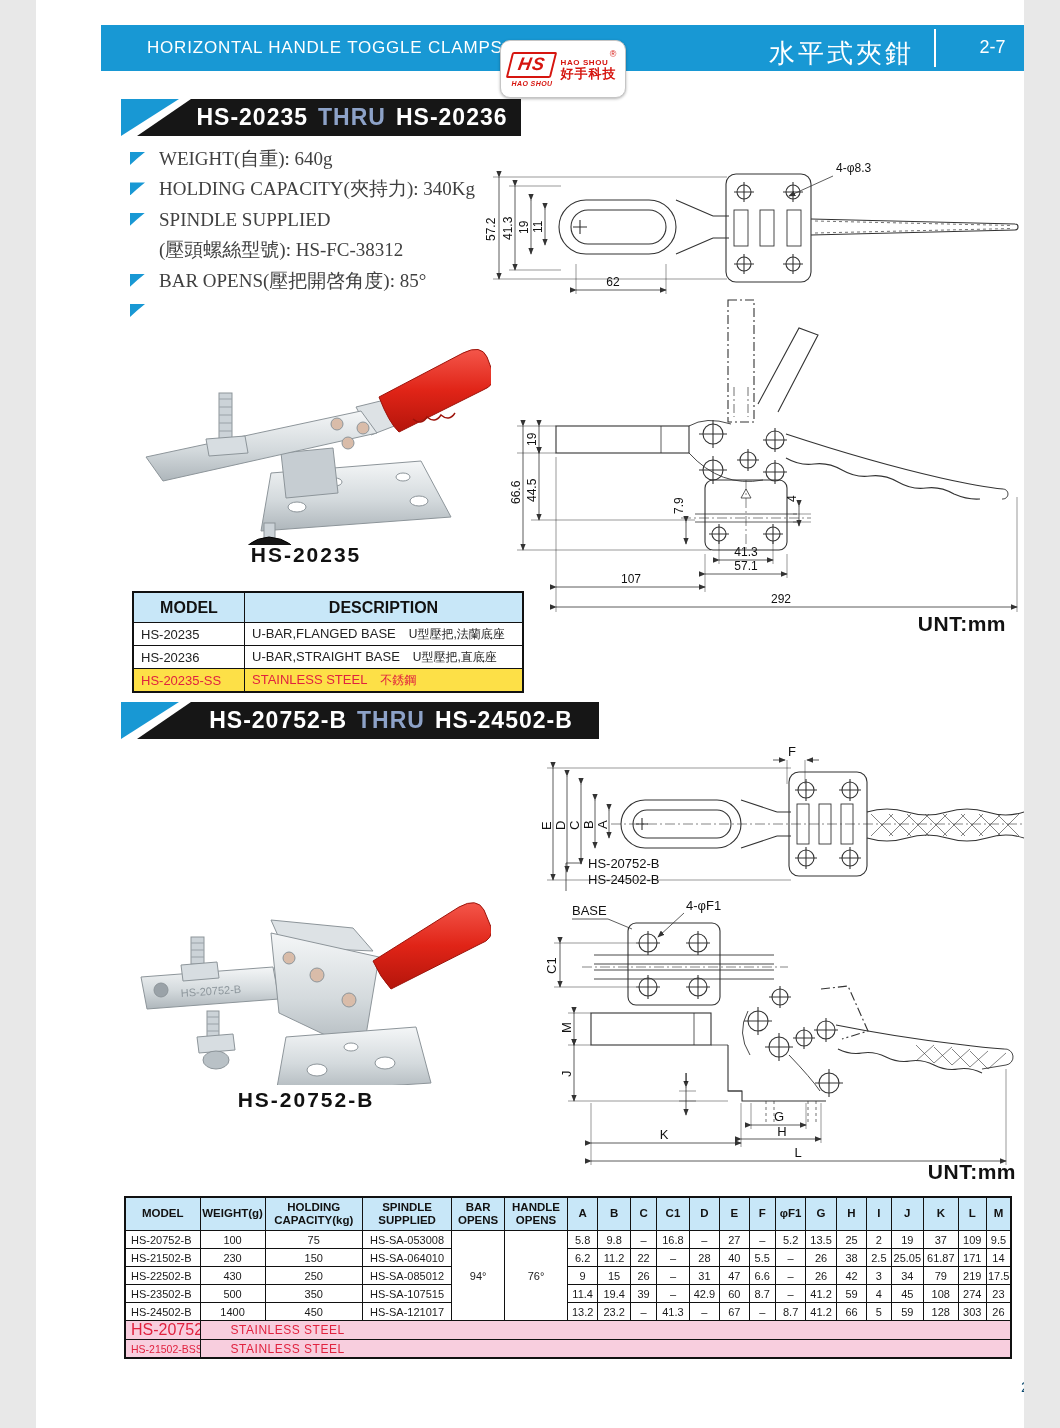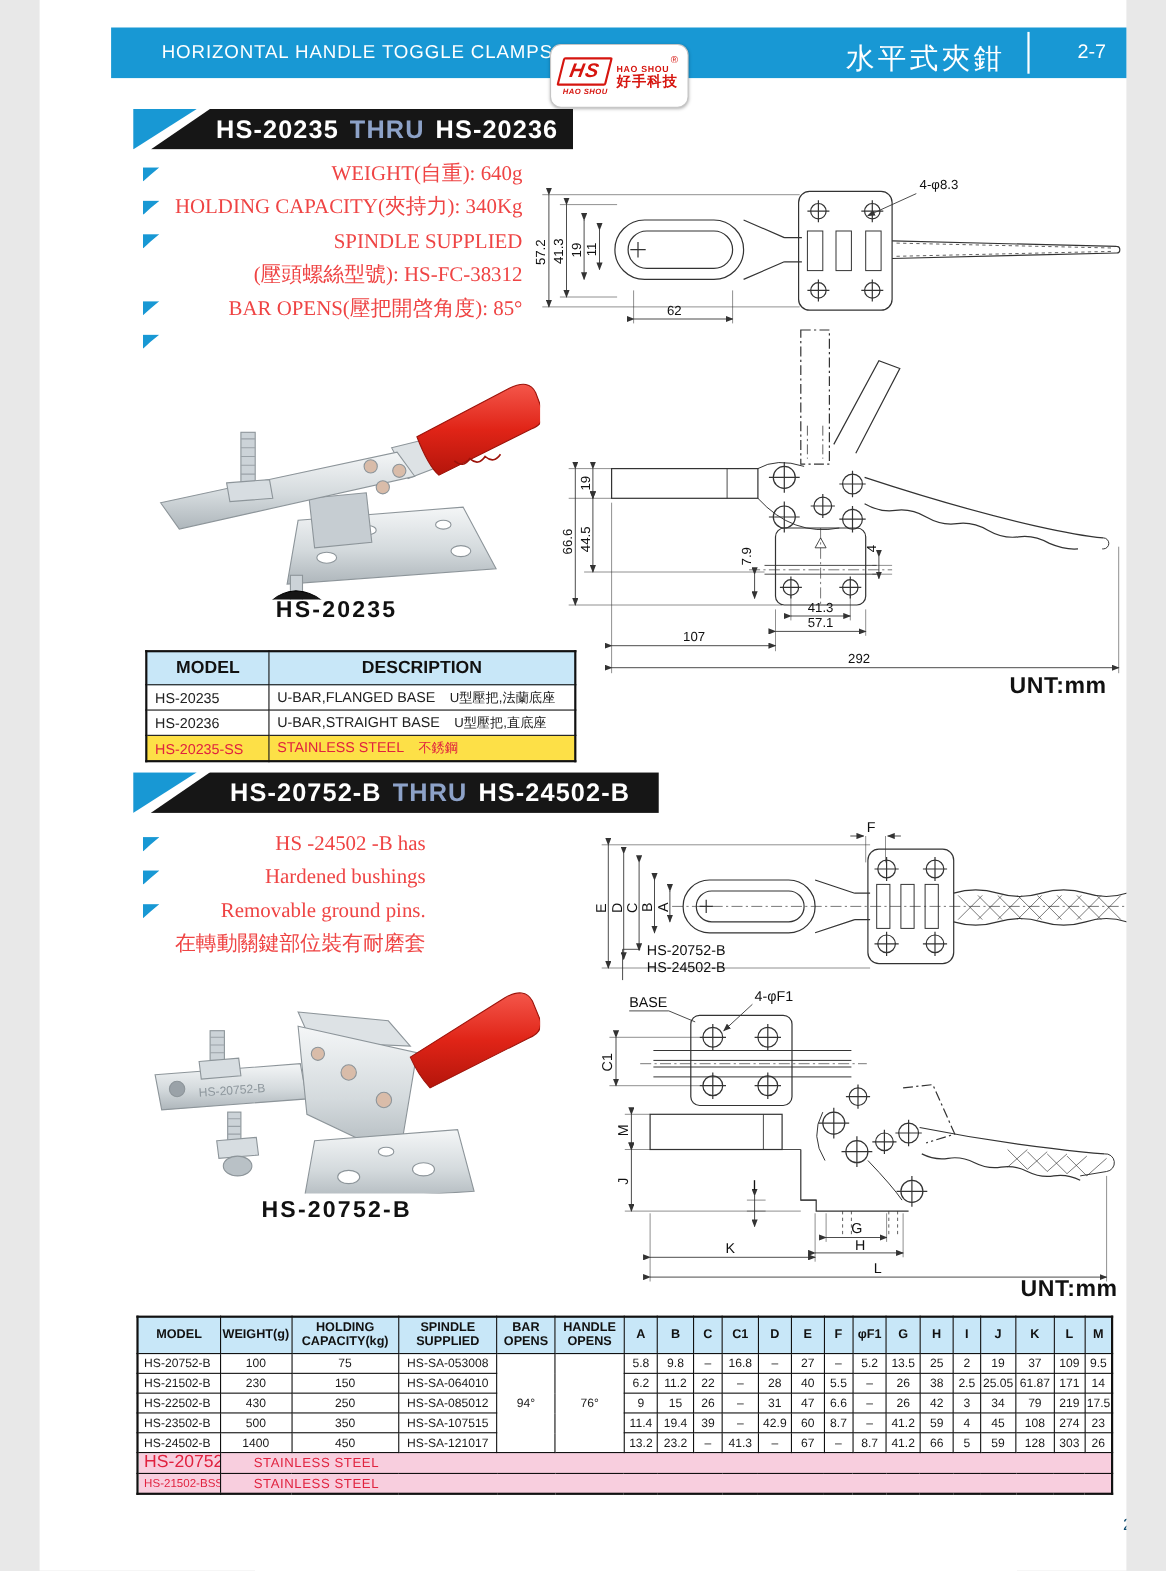--- a/index.html
+++ b/index.html
@@ -23,21 +23,21 @@
   .logo-hao{color:#d6150f;font-size:8px;font-weight:bold;letter-spacing:.6px;}
   .logo-zh{color:#d6150f;font-size:13px;font-weight:bold;letter-spacing:1px;}
 
   
   .titlebar{position:absolute;height:37px;}
   .tb-tri{position:absolute;left:0;top:0;width:58px;height:37px;background:#1898d4;clip-path:polygon(0 0,100% 0,0 100%);}
   .tb-band{position:absolute;left:16px;right:0;top:0;bottom:0;background:#161616;clip-path:polygon(54px 0,100% 0,100% 100%,0 100%);display:flex;align-items:center;justify-content:center;color:#fff;font-size:23px;font-weight:bold;letter-spacing:1px;padding-left:46px;}
   .thru{color:#8da2c8;margin:0 10px;}
 
   
-  .specs{position:absolute;list-style:none;margin:0;padding:0;font-family:"Liberation Serif",serif;font-size:19px;color:#ef4444;text-align:right;}
+  .specs{position:absolute;list-style:none;margin:0;padding:0;font-family:"Liberation Serif",serif;font-size:19px;color:#404040;}
   .specs li{position:relative;padding-left:31px;margin-bottom:8px;line-height:1.18;}
   .specs li.noflag{padding-left:31px;}
   .flag{position:absolute;left:2px;top:4px;width:15px;height:13px;background:#1898d4;clip-path:polygon(0 0,100% 0,46% 52%,0 100%);}
 
   
   .draw{position:absolute;}
   .unt{position:absolute;font-weight:bold;font-size:21px;letter-spacing:.5px;color:#111;}
   .plabel{position:absolute;font-weight:bold;font-size:21px;letter-spacing:2px;color:#111;}
   .pageno{position:absolute;left:985px;top:1378px;font-size:15px;color:#0c4a6e;}
 
@@ -285,26 +285,20 @@
 
   <div class="titlebar" style="left:85px;top:702px;width:478px;">
     <div class="tb-tri"></div>
     <div class="tb-band">
       <span>HS-20752-B</span>
       <span class="thru">THRU</span>
       <span>HS-24502-B</span>
     </div>
   </div>
 
-  <ul class="specs" style="left:92px;top:757px;">
-    <li><span class="flag"></span><span>HS -24502 -B has</span></li>
-    <li><span class="flag"></span><span>Hardened bushings</span></li>
-    <li><span class="flag"></span><span>Removable ground pins.</span></li>
-    <li class="noflag"><span>在轉動關鍵部位裝有耐磨套</span></li>
-  </ul>
 
   <svg class="draw" style="left:505px;top:740px;" width="495" height="160" viewBox="0 0 495 160">
     <defs>
       <marker id="a3" markerWidth="9" markerHeight="7" refX="8" refY="3.5" orient="auto">
           <path d="M0,0 L9,3.5 L0,7 z" fill="#333"></path>
         </marker>
     </defs>
     <g fill="none" stroke="#333" stroke-width="1.1">
       <rect x="80" y="60" width="120" height="48" rx="24"></rect>
       <rect x="92" y="70" width="98" height="28" rx="14"></rect>

